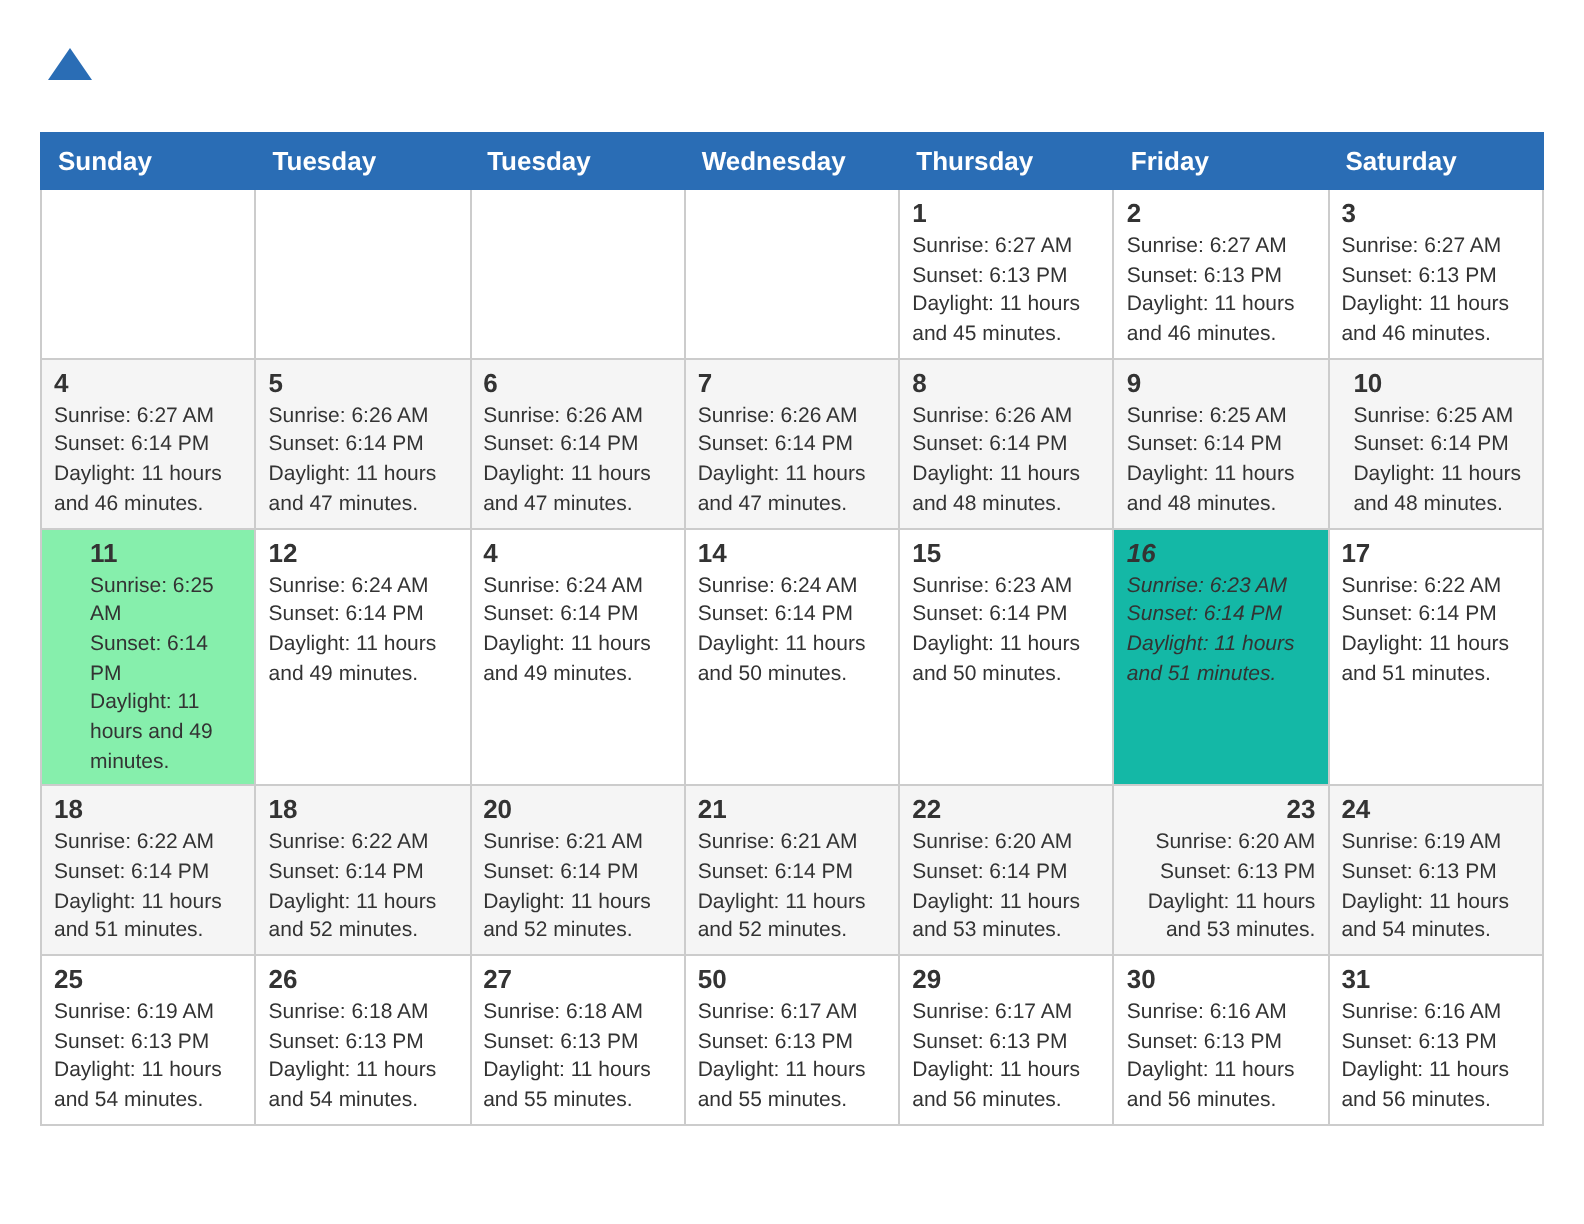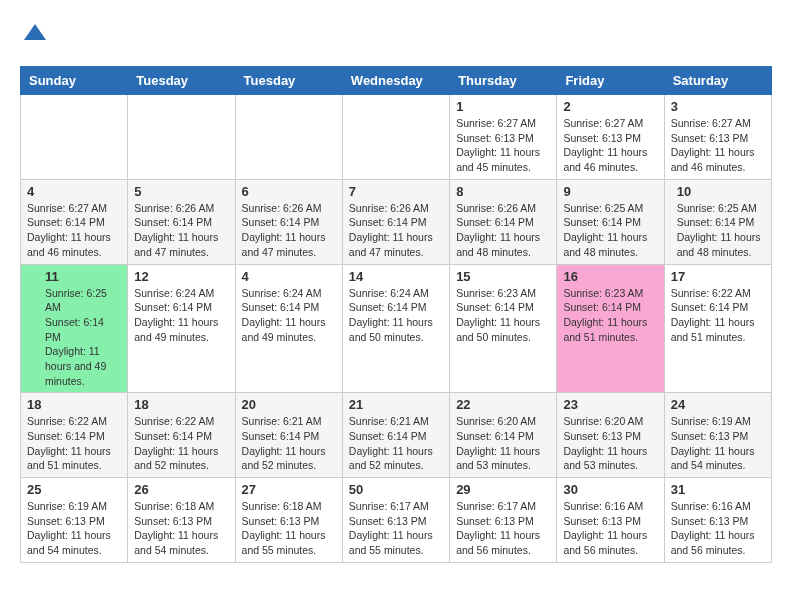--- a/index.html
+++ b/index.html
@@ -224,21 +224,21 @@
           <div class="day-info" style="white-space: pre-line;">Sunrise: 6:24 AM
 Sunset: 6:14 PM
 Daylight: 11 hours and 50 minutes.</div>
         </td>
         <td style="background-color: rgb(255, 255, 255);">
           <span class="day-number">15</span>
           <div class="day-info" style="white-space: pre-line;">Sunrise: 6:23 AM
 Sunset: 6:14 PM
 Daylight: 11 hours and 50 minutes.</div>
         </td>
-        <td style="background-color: #f9a8d4;">
+        <td style="background-color: #14b8a6; font-style: italic;">
           <span class="day-number">16</span>
           <div class="day-info" style="white-space: pre-line;">Sunrise: 6:23 AM
 Sunset: 6:14 PM
 Daylight: 11 hours and 51 minutes.</div>
         </td>
         <td style="background-color: rgb(255, 255, 255);">
           <span class="day-number">17</span>
           <div class="day-info" style="white-space: pre-line;">Sunrise: 6:22 AM
 Sunset: 6:14 PM
 Daylight: 11 hours and 51 minutes.</div>
@@ -268,21 +268,21 @@
           <div class="day-info" style="white-space: pre-line;">Sunrise: 6:21 AM
 Sunset: 6:14 PM
 Daylight: 11 hours and 52 minutes.</div>
         </td>
         <td style="background-color: rgb(245, 245, 245);">
           <span class="day-number">22</span>
           <div class="day-info" style="white-space: pre-line;">Sunrise: 6:20 AM
 Sunset: 6:14 PM
 Daylight: 11 hours and 53 minutes.</div>
         </td>
-        <td style="background-color: rgb(245, 245, 245);">
+        <td style="background-color: rgb(245, 245, 245); text-align: right;">
           <span class="day-number">23</span>
           <div class="day-info" style="white-space: pre-line;">Sunrise: 6:20 AM
 Sunset: 6:13 PM
 Daylight: 11 hours and 53 minutes.</div>
         </td>
         <td style="background-color: rgb(245, 245, 245);">
           <span class="day-number">24</span>
           <div class="day-info" style="white-space: pre-line;">Sunrise: 6:19 AM
 Sunset: 6:13 PM
 Daylight: 11 hours and 54 minutes.</div>

